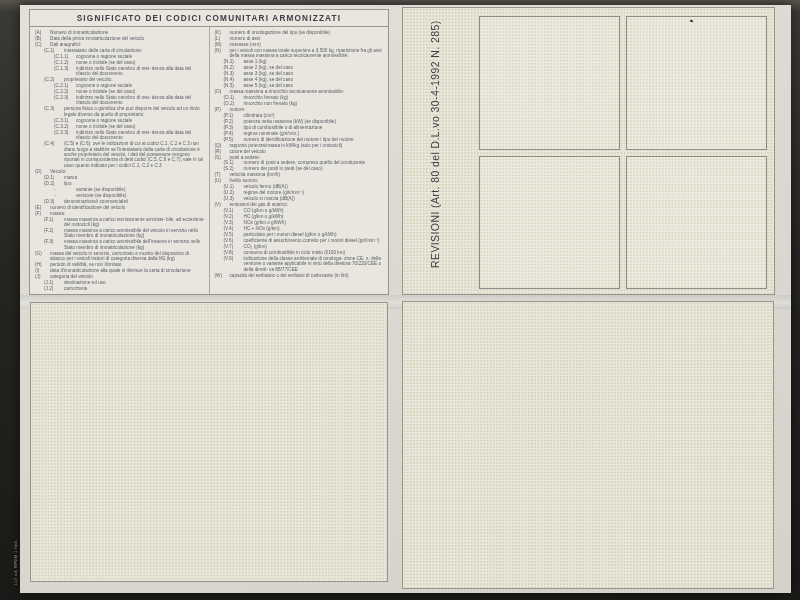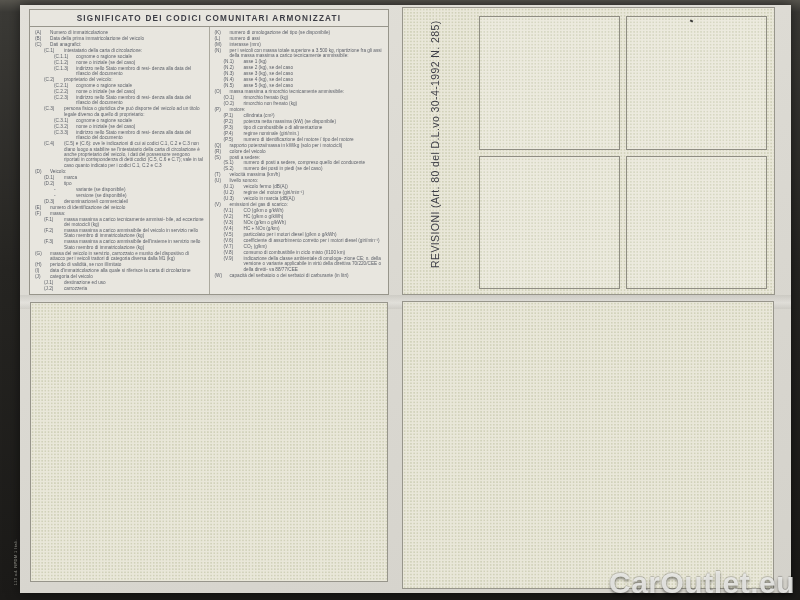--- a/index.html
+++ b/index.html
@@ -383,14 +383,13 @@
       </div>
       <div class="ink-speck"></div>
     </div>
 
     <div class="panel blank-bl dotted"></div>
     <div class="panel blank-br dotted"></div>
 
     <div class="form-code">113 od. RPDM 1 Itali.</div>
   </div>
 
-  <div class="watermark">CarOutlet.eu</div>
 </div>
 
 </body></html>

